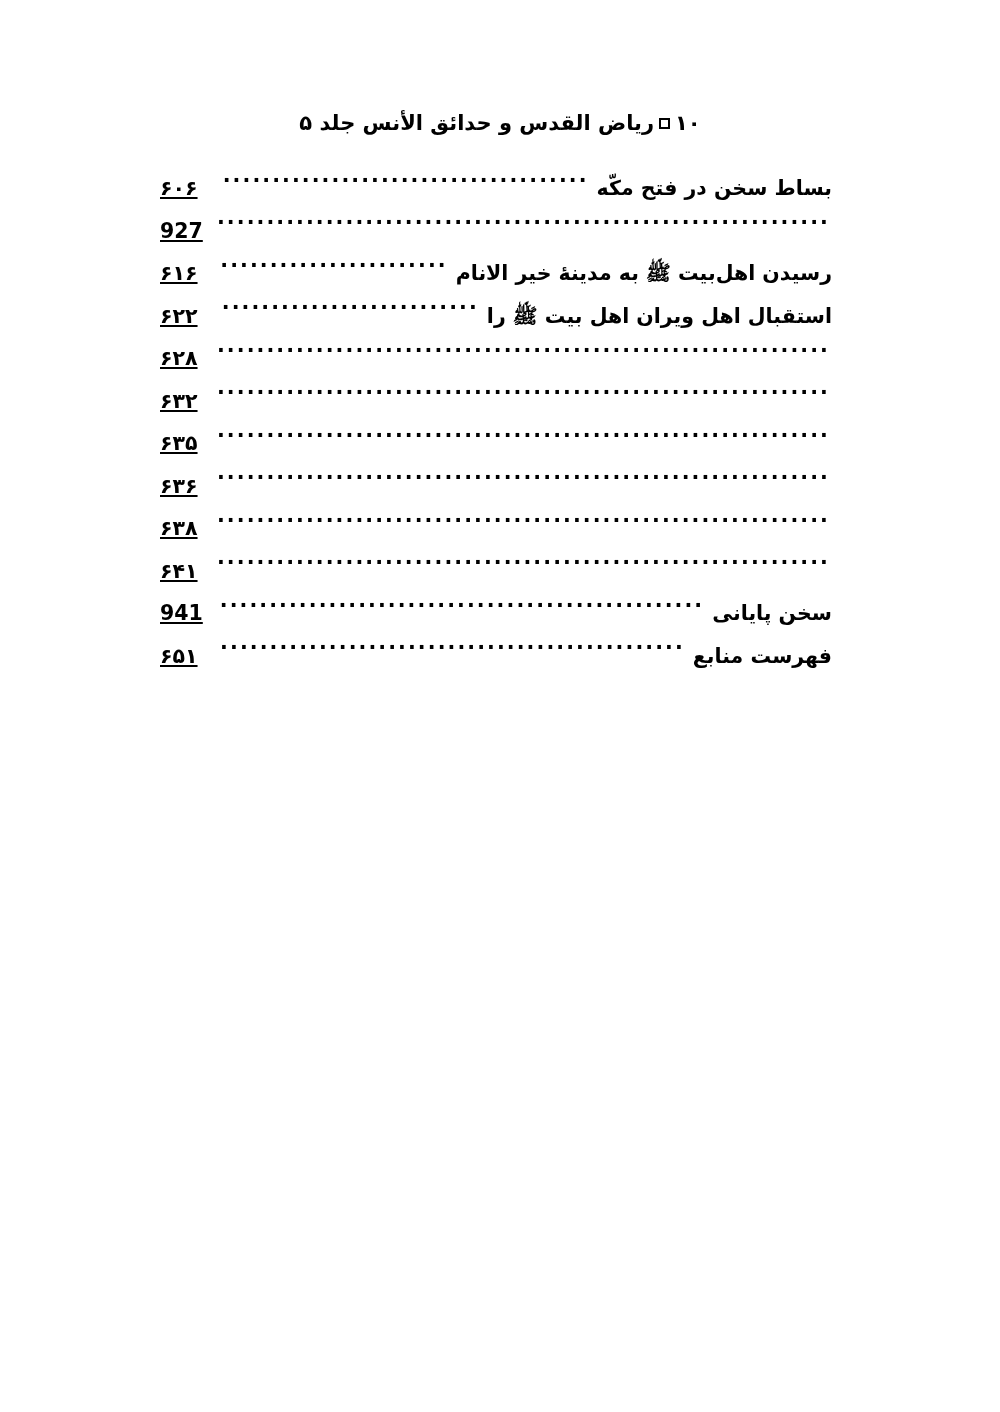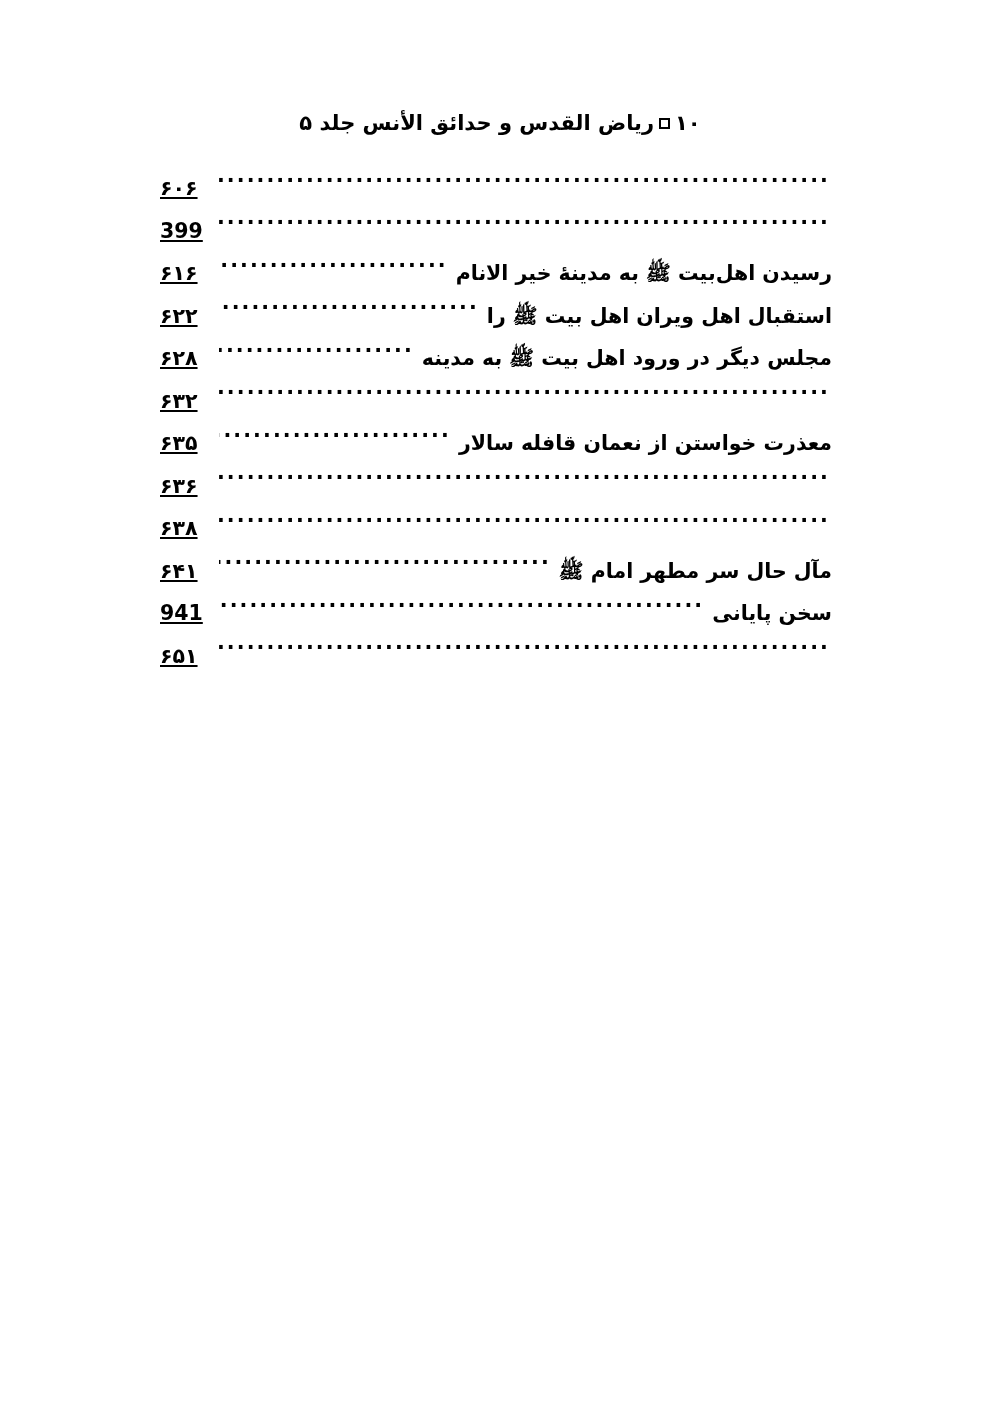--- a/index.html
+++ b/index.html
@@ -114,79 +114,78 @@
 
 <div class="page">
 
   <div class="running-header">
     <span class="hdr-num">۱۰</span><span class="hdr-sep"></span><span class="hdr-title">ریاض القدس و حدائق الأنس جلد ۵</span>
   </div>
 
   <div class="toc">
 
     <div class="toc-entry">
+      <span class="toc-title">بساط سخن در فتح مکّه</span>
       <span class="toc-leader"></span>
       <span class="toc-page">۶۰۶</span>
     </div>
 
     <div class="toc-entry">
       <span class="toc-leader"></span>
-      <span class="toc-page">399</span>
+      <span class="toc-page">927</span>
     </div>
 
     <div class="toc-entry">
       <span class="toc-title">رسیدن اهل‌بیت ﷺ به مدینهٔ خیر الانام</span>
       <span class="toc-leader"></span>
       <span class="toc-page">۶۱۶</span>
     </div>
 
     <div class="toc-entry">
       <span class="toc-title">استقبال اهل ویران اهل بیت ﷺ را</span>
       <span class="toc-leader"></span>
       <span class="toc-page">۶۲۲</span>
     </div>
 
     <div class="toc-entry">
-      <span class="toc-title">مجلس دیگر در ورود اهل بیت ﷺ به مدینه</span>
       <span class="toc-leader"></span>
       <span class="toc-page">۶۲۸</span>
     </div>
 
     <div class="toc-entry">
       <span class="toc-leader"></span>
       <span class="toc-page">۶۳۲</span>
     </div>
 
     <div class="toc-entry">
-      <span class="toc-title">معذرت خواستن از نعمان قافله سالار</span>
       <span class="toc-leader"></span>
       <span class="toc-page">۶۳۵</span>
     </div>
 
     <div class="toc-entry">
       <span class="toc-leader"></span>
       <span class="toc-page">۶۳۶</span>
     </div>
 
     <div class="toc-entry">
       <span class="toc-leader"></span>
       <span class="toc-page">۶۳۸</span>
     </div>
 
     <div class="toc-entry">
-      <span class="toc-title">مآل حال سر مطهر امام ﷺ</span>
       <span class="toc-leader"></span>
       <span class="toc-page">۶۴۱</span>
     </div>
 
     <div class="toc-entry">
       <span class="toc-title">سخن پایانی</span>
       <span class="toc-leader"></span>
       <span class="toc-page">941</span>
     </div>
 
     <div class="toc-entry">
+      <span class="toc-title">فهرست منابع</span>
       <span class="toc-leader"></span>
       <span class="toc-page">۶۵۱</span>
     </div>
 
   </div>
 </div>
 
 </body></html>

